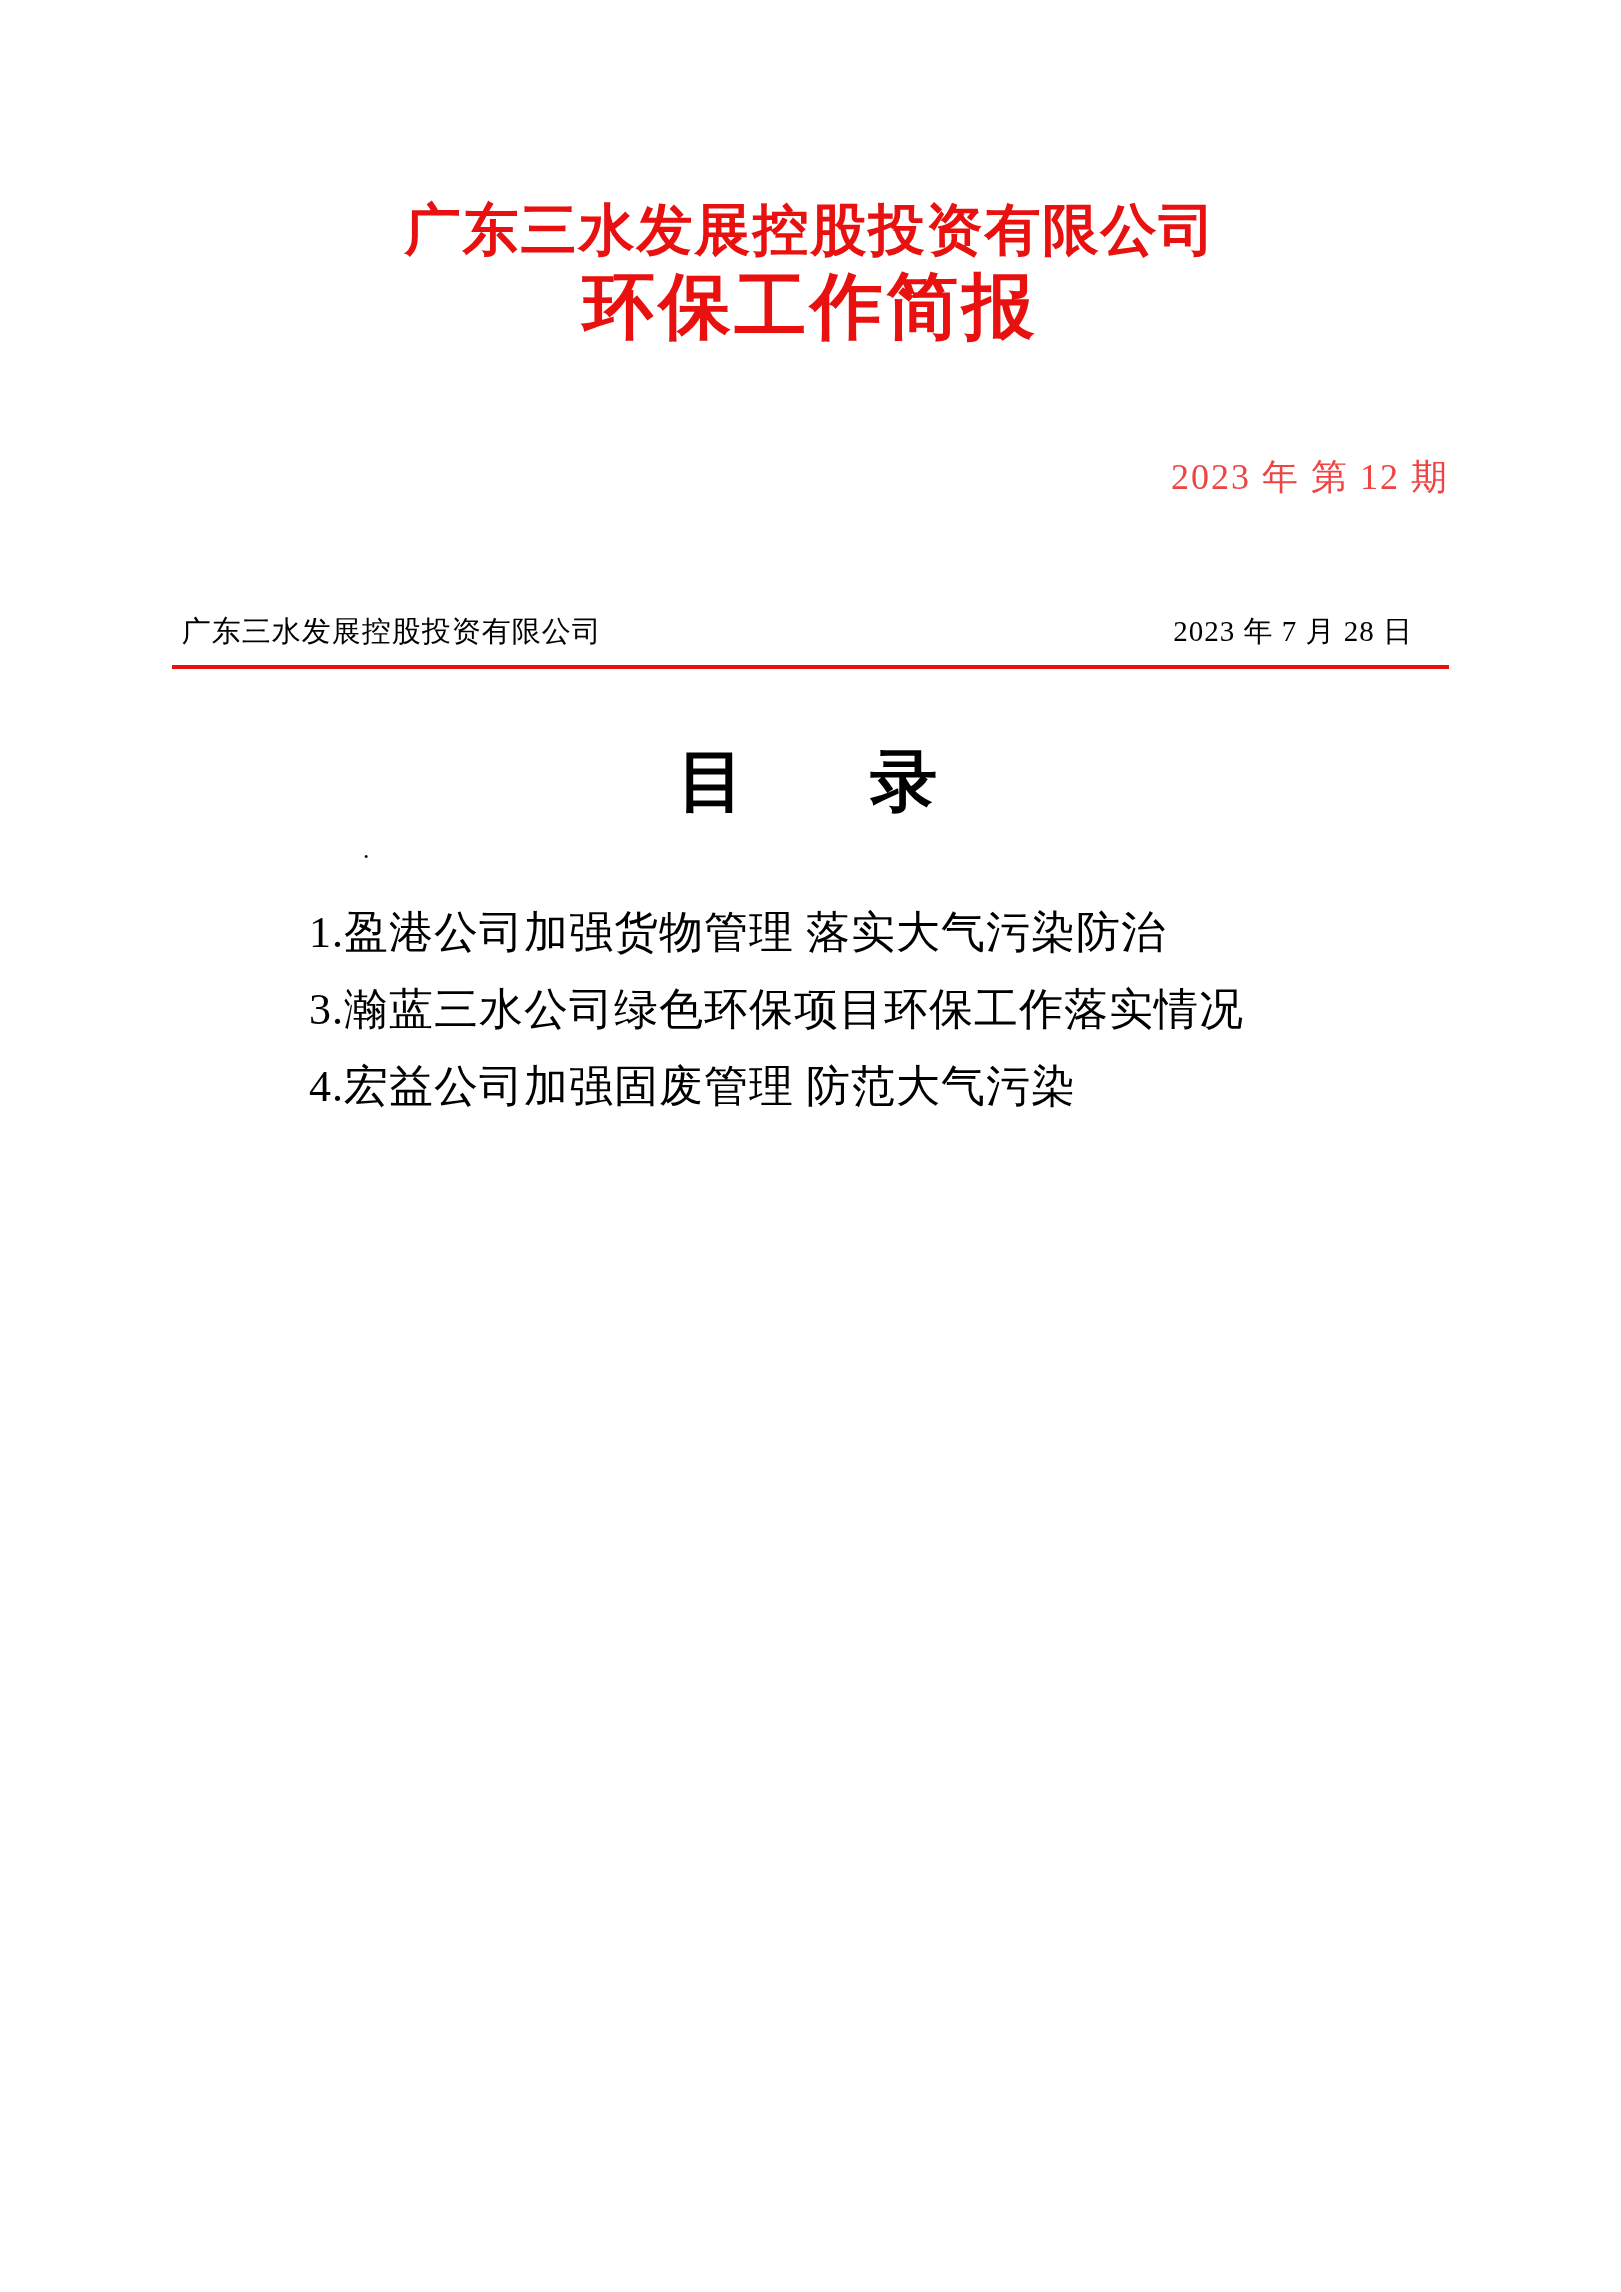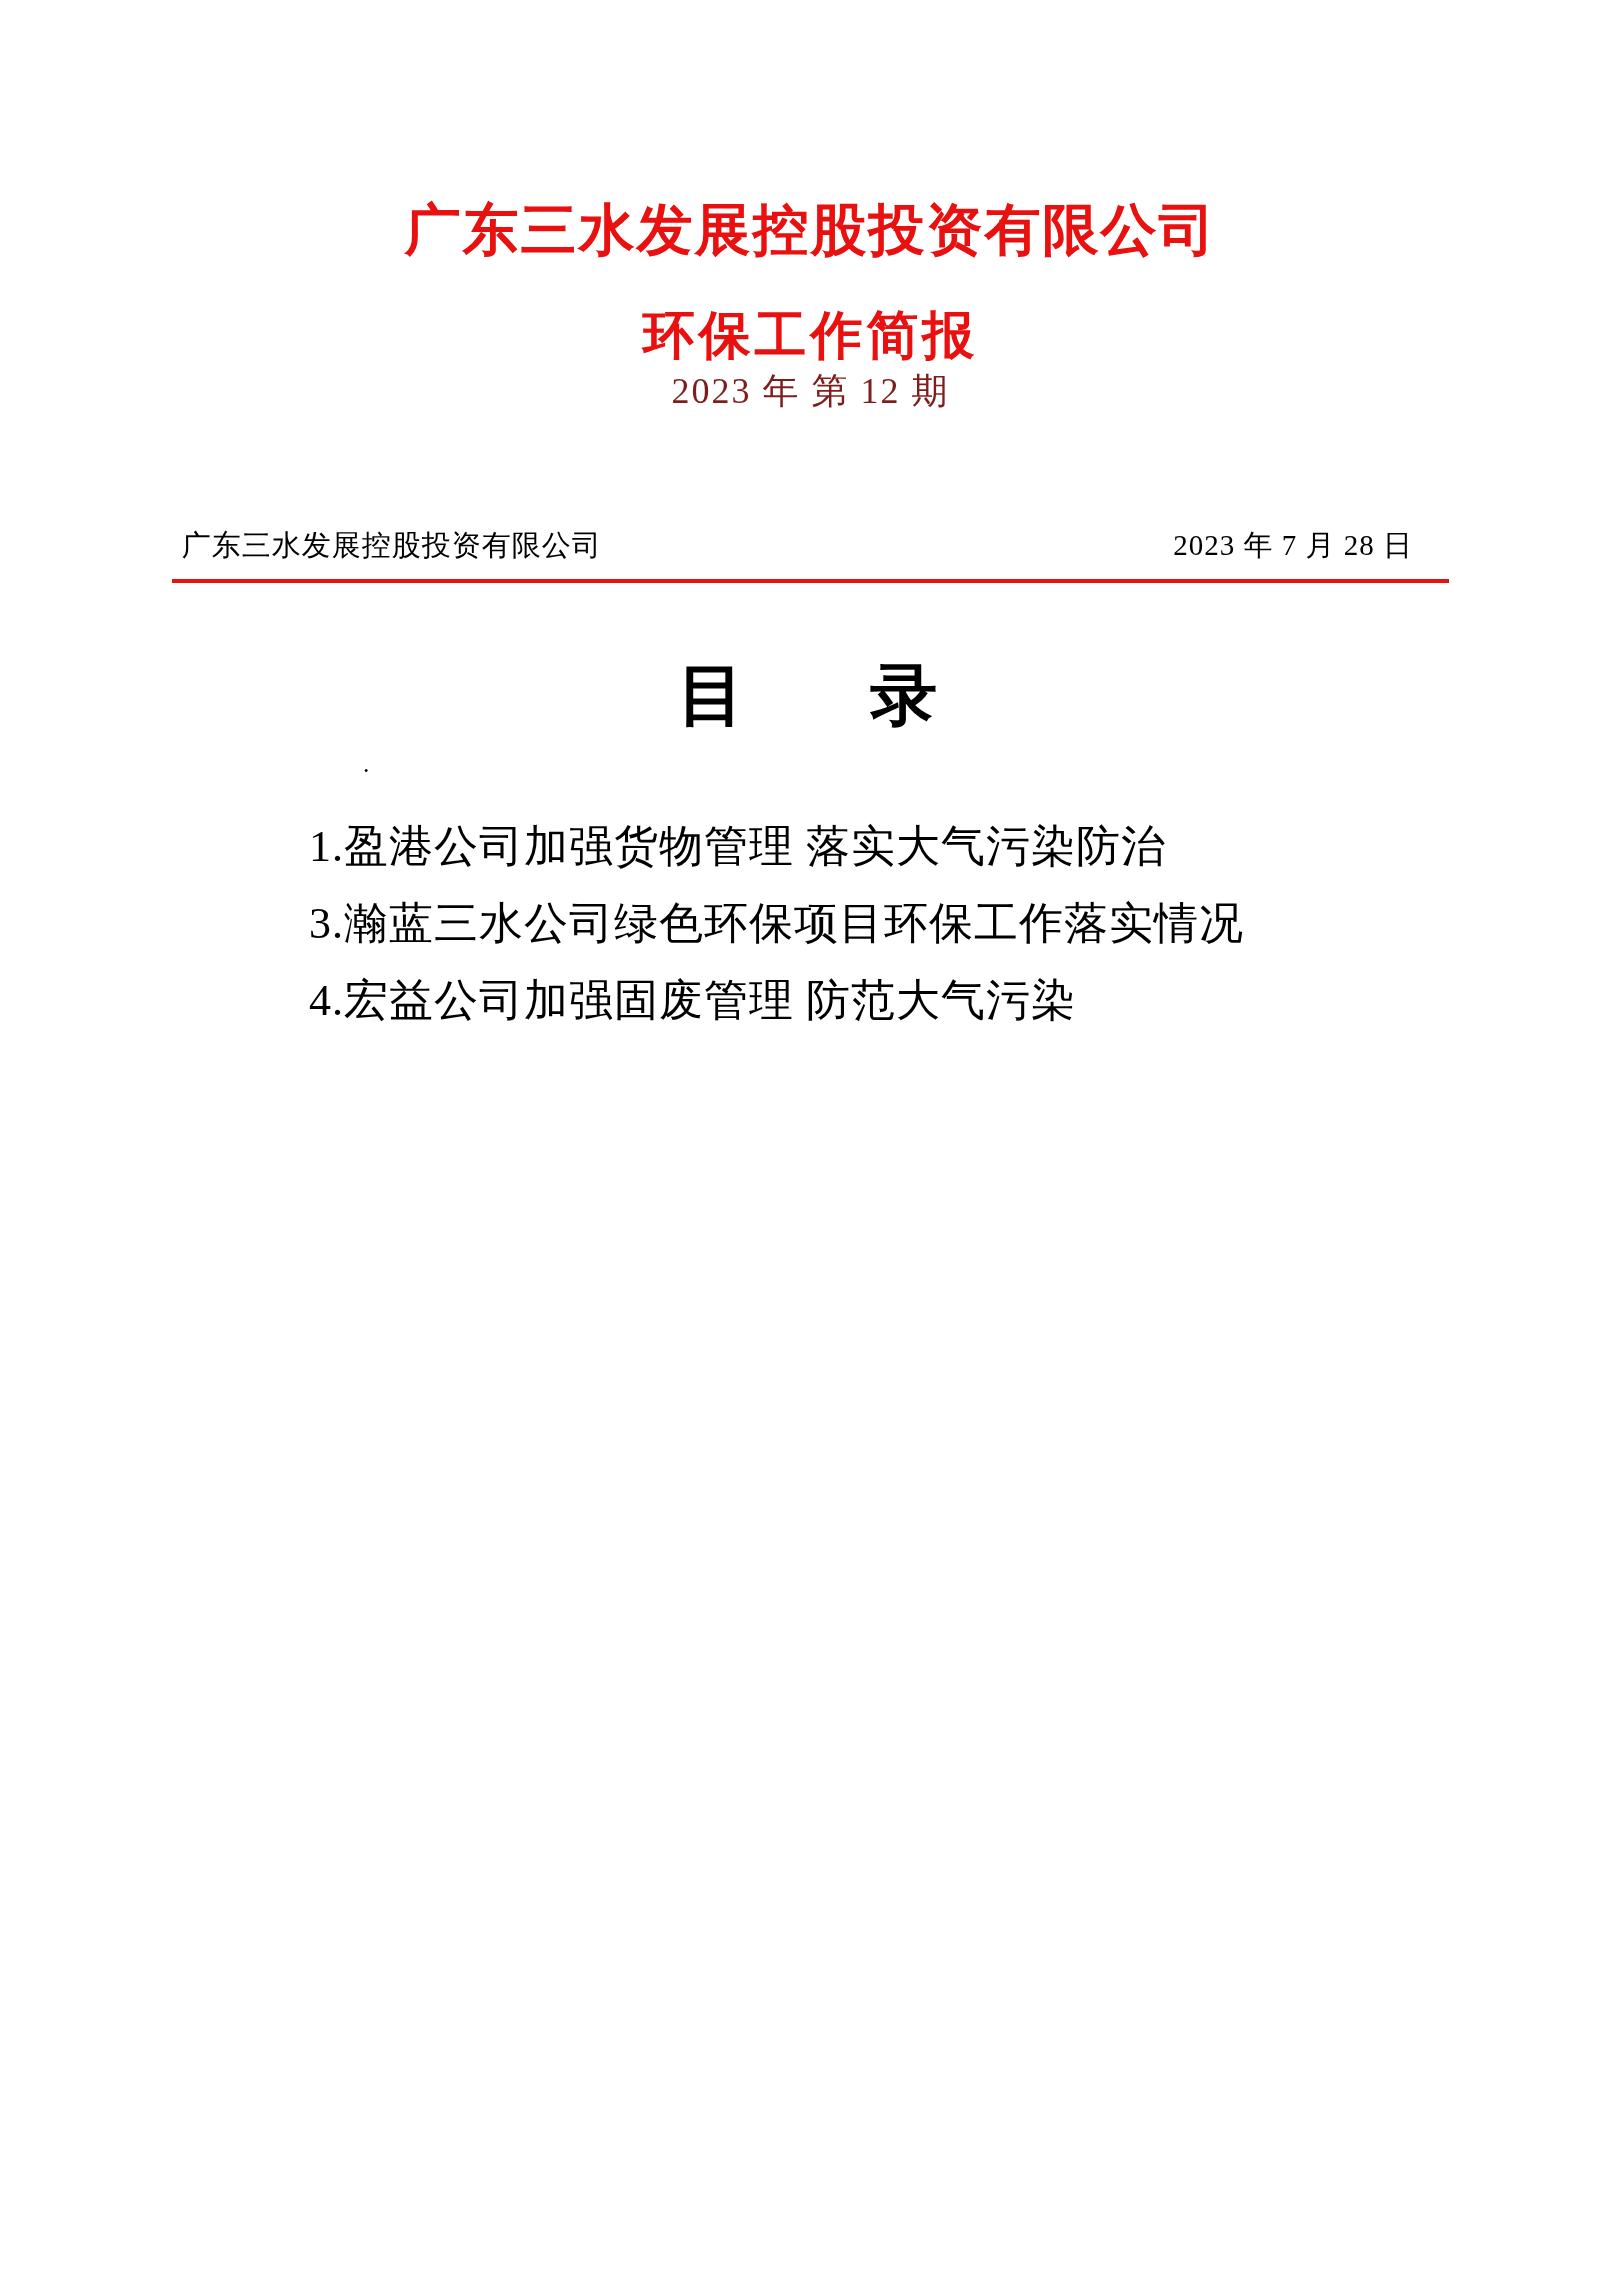--- a/index.html
+++ b/index.html
@@ -26,34 +26,34 @@
     margin-top: 196px;
     text-align: center;
     color: #e8110f;
     font-family: "DejaVu Sans", "Liberation Sans", sans-serif;
     font-weight: bold;
     font-size: 56px;
     letter-spacing: 2px;
     line-height: 1.2;
   }
   .masthead-title {
-    margin-top: 41px;
     text-align: center;
     color: #e8110f;
     font-family: "DejaVu Sans", "Liberation Sans", sans-serif;
     font-weight: bold;
-    font-size: 52px;
+    font-size: 72px;
     letter-spacing: 3.9px;
     line-height: 1.2;
   }
   .issue-line {
-    text-align: center;
+    margin-top: 103px;
+    text-align: right;
     font-size: 36px;
     letter-spacing: 2px;
-    color: #7f1d1d;
+    color: #ef4444;
   }
   .meta-row {
     margin-top: 110px;
     display: flex;
     justify-content: space-between;
     align-items: flex-end;
     font-size: 29px;
     letter-spacing: 1px;
     padding: 0 6.9px 0 9.8px;
   }

